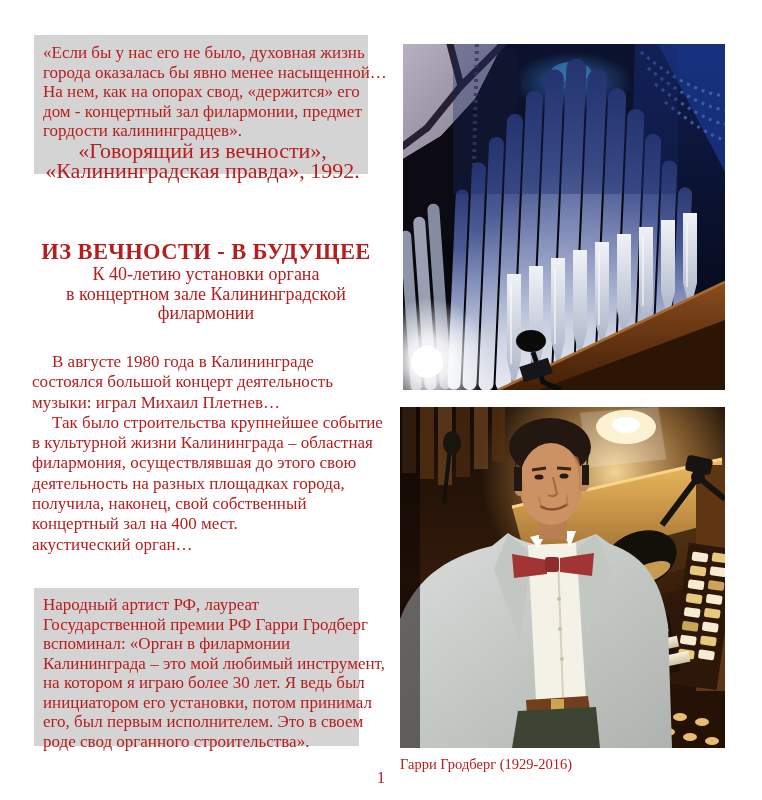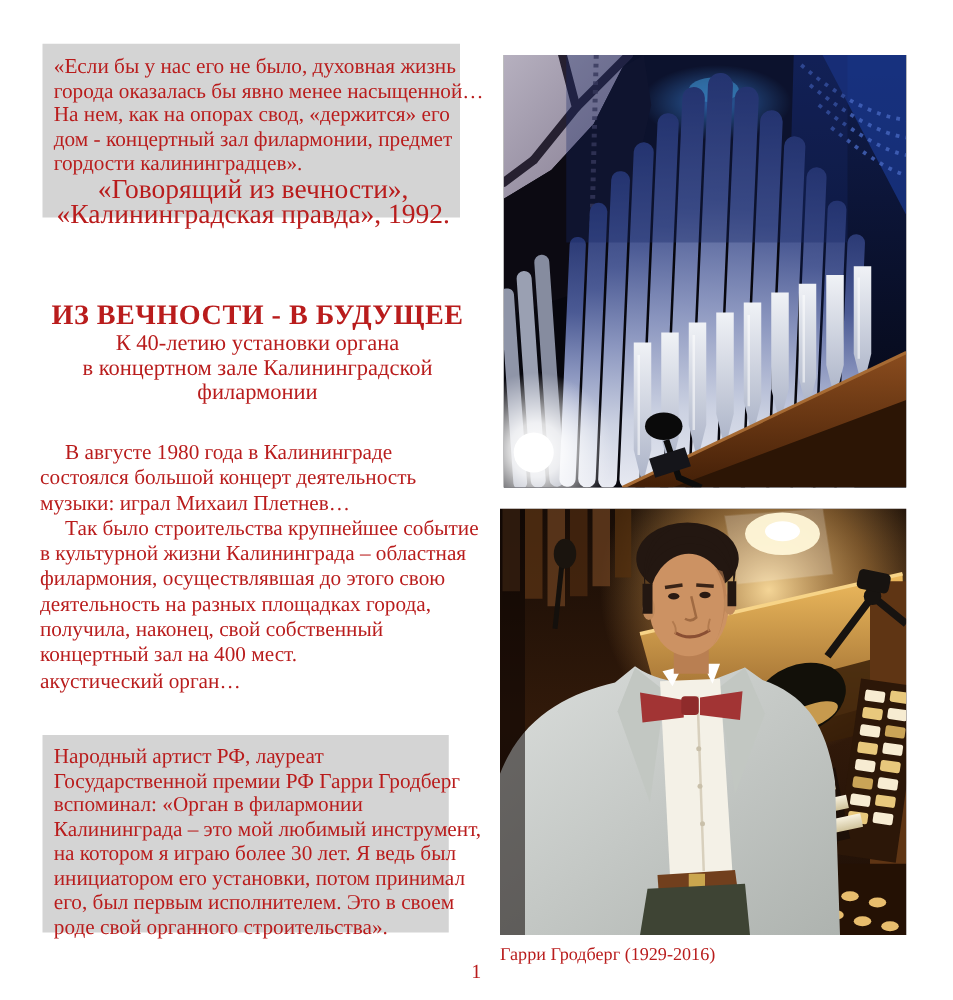--- a/index.html
+++ b/index.html
@@ -144,21 +144,21 @@
   </div>
 
   <div class="quote-bottom">
     <div class="qb-line">Народный артист РФ, лауреат</div>
     <div class="qb-line">Государственной премии РФ Гарри Гродберг</div>
     <div class="qb-line">вспоминал: «Орган в филармонии</div>
     <div class="qb-line">Калининграда – это мой любимый инструмент,</div>
     <div class="qb-line">на котором я играю более 30 лет. Я ведь был</div>
     <div class="qb-line">инициатором его установки, потом принимал</div>
     <div class="qb-line">его, был первым исполнителем. Это в своем</div>
-    <div class="qb-line">роде свой органного строительства».</div>
+    <div class="qb-line">роде свод органного строительства».</div>
   </div>
 
   <div class="photo1">
     <svg viewBox="0 0 322 346" xmlns="http://www.w3.org/2000/svg">
       <defs>
         <linearGradient id="pg" x1="0" y1="0" x2="0" y2="1">
           <stop offset="0" stop-color="#2b3a75"></stop>
           <stop offset="0.3" stop-color="#4b5a94"></stop>
           <stop offset="0.55" stop-color="#8b96bf"></stop>
           <stop offset="0.8" stop-color="#ccd2e2"></stop>

